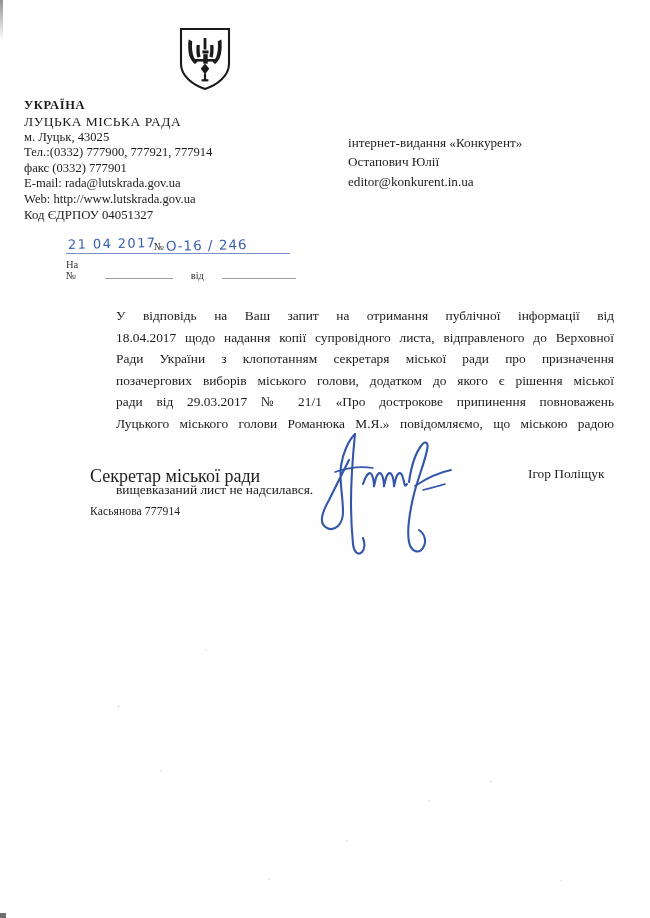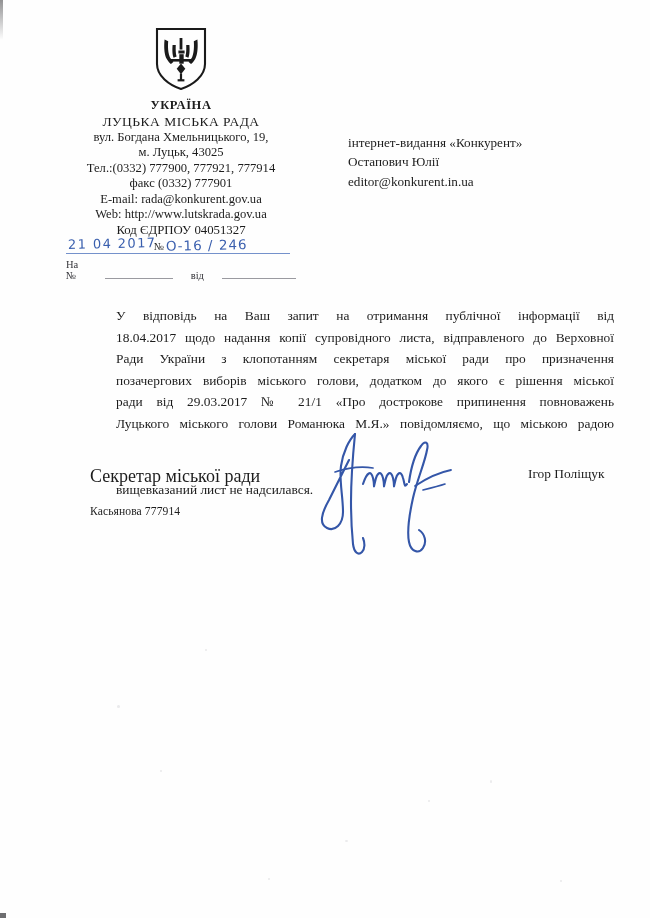--- a/index.html
+++ b/index.html
@@ -44,21 +44,22 @@
     border-radius: 50%;
     opacity: .55;
   }
 
   
   .letterhead {
     position: absolute;
     left: 0;
     top: 26px;
     width: 362px;
-    text-align: center;
+    text-align: left;
+    padding-left: 24px;
   }
   .emblem {
     display: block;
     margin: 0 auto 6px auto;
   }
   .org-country {
     font-weight: bold;
     font-size: 12.5px;
     letter-spacing: .6px;
     line-height: 15px;
@@ -240,25 +241,24 @@
 
         <path d="M36.4 19.0 c0 0 0.9 8.6 -1.0 12.8 l-3.0 -1.4
                  c1.3 -3.6 0.8 -11.4 0.8 -11.4 z"></path>
 
         <path d="M17.8 33.0 h20.4 v2.6 h-20.4 z"></path>
       </g>
     </svg>
 
     <div class="org-country">УКРАЇНА</div>
     <div class="org-name">ЛУЦЬКА МІСЬКА РАДА</div>
-    <div class="contact-line">вул. Богдана Хмельницького, 19,</div>
     <div class="contact-line">м. Луцьк, 43025</div>
     <div class="contact-line">Тел.:(0332) 777900, 777921, 777914</div>
     <div class="contact-line">факс (0332) 777901</div>
-    <div class="contact-line">E-mail: rada@konkurent.gov.ua</div>
+    <div class="contact-line">E-mail: rada@lutskrada.gov.ua</div>
     <div class="contact-line">Web: http://www.lutskrada.gov.ua</div>
     <div class="edrpou">Код ЄДРПОУ 04051327</div>
   </div>
 
   <div class="reg-line">
     <span class="reg-hand d1">21 04 2017</span>
     <span class="reg-no-label">№</span>
     <span class="reg-hand d2">О-16 / 246</span>
     <span class="reg-rule"></span>
   </div>

